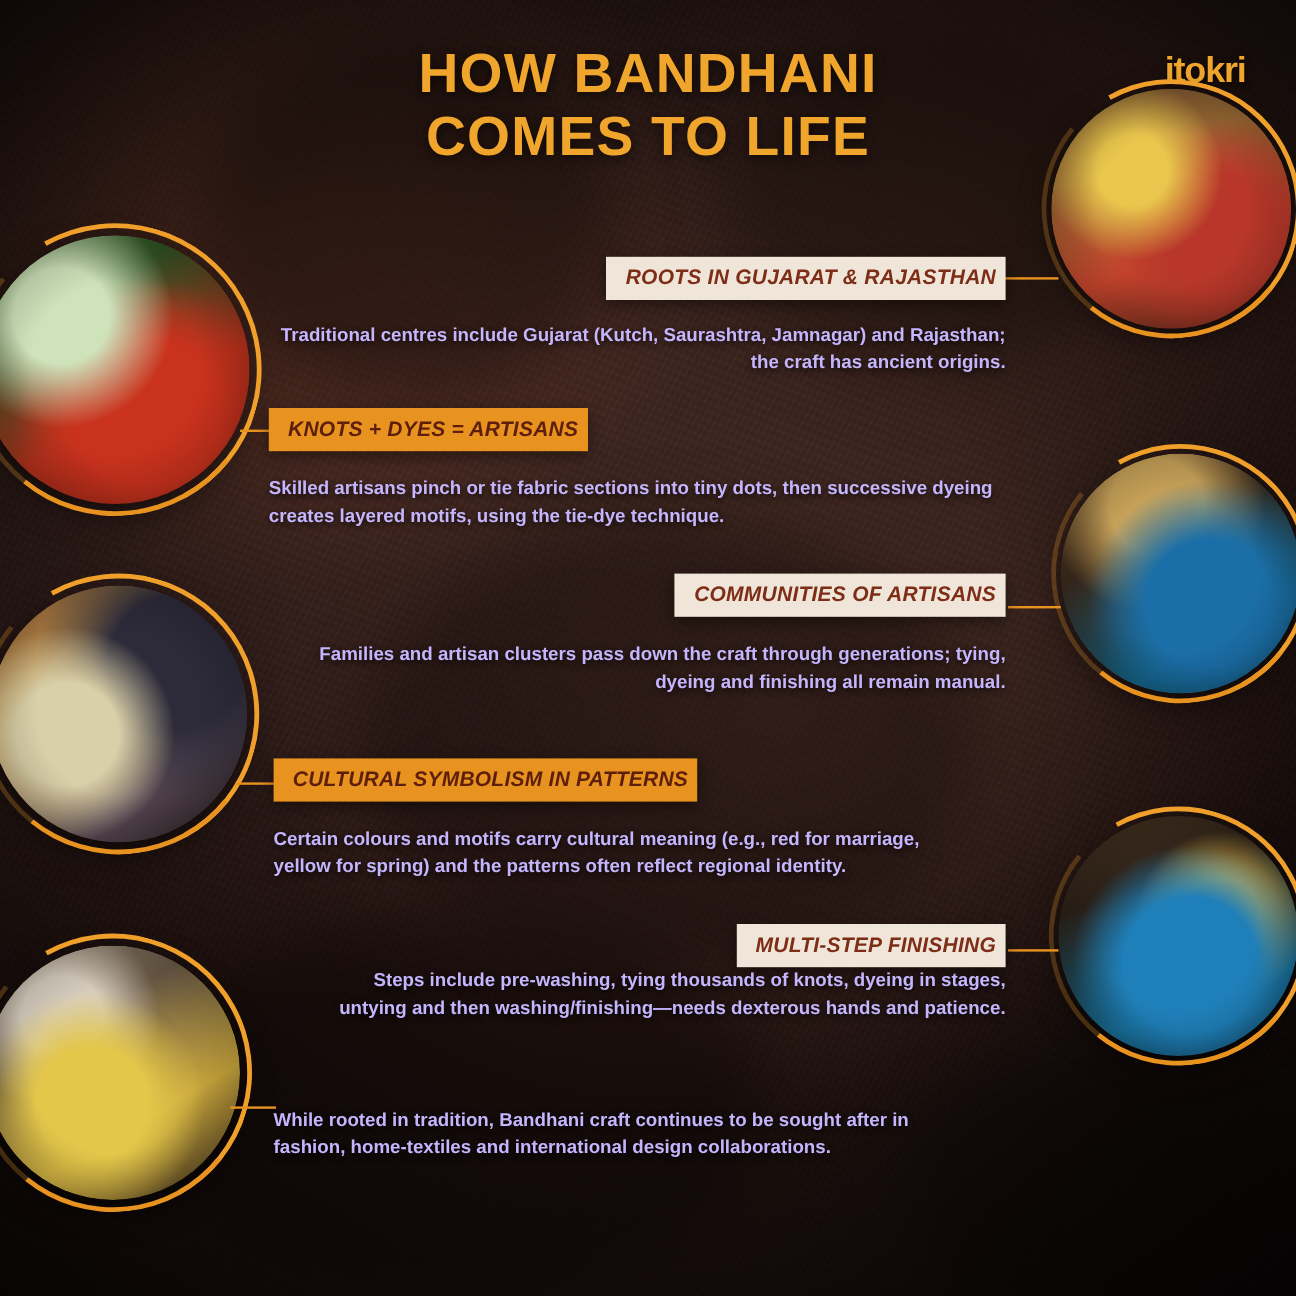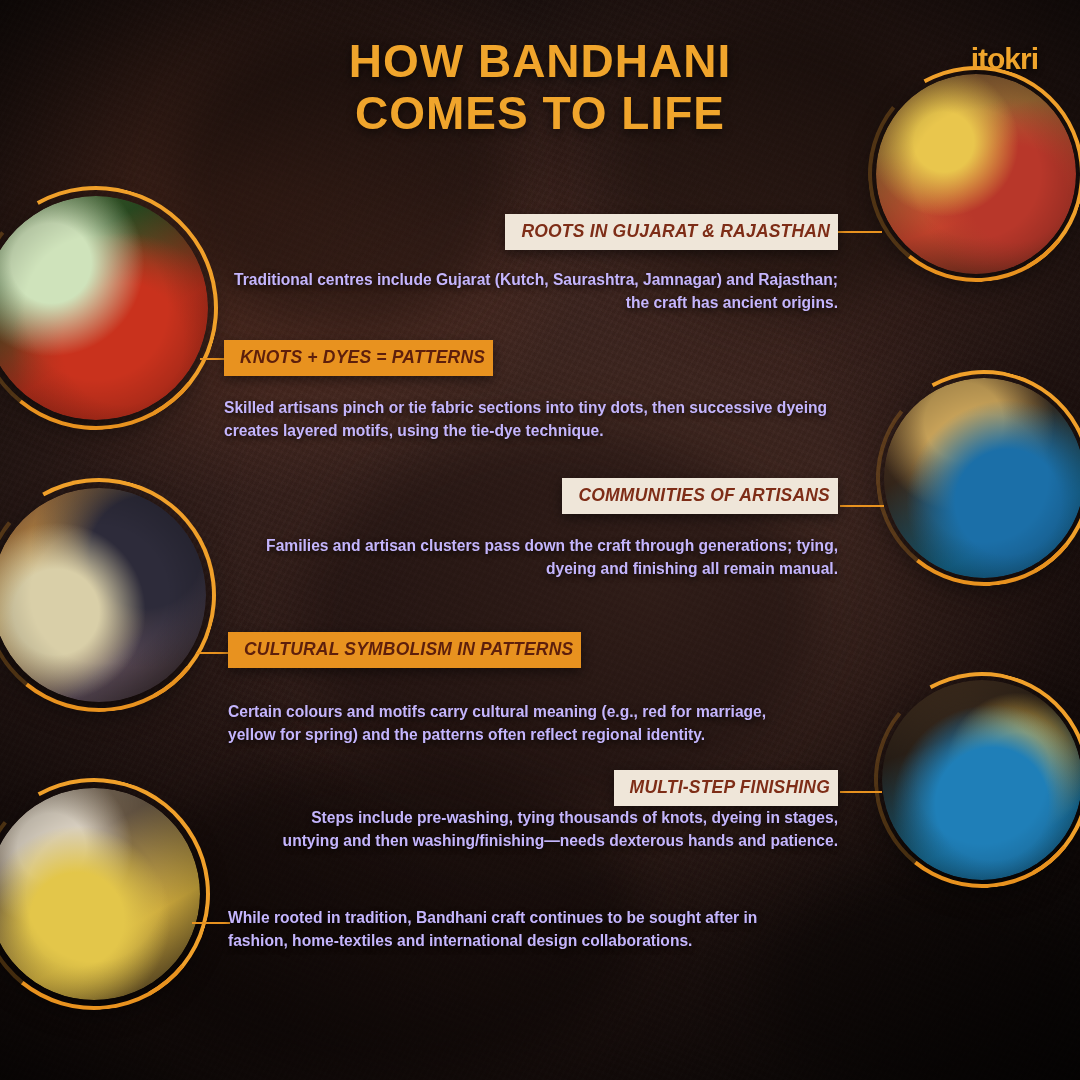--- a/index.html
+++ b/index.html
@@ -255,43 +255,43 @@
 
   <div class="block" style="left:220px; top:214px; width:618px;">
     <div class="ta-right">
       <span class="tag cream">ROOTS IN GUJARAT &amp; RAJASTHAN</span>
     </div>
     <div class="body ta-right" style="margin-top:18px; margin-left:auto;">Traditional centres include Gujarat (Kutch, Saurashtra, Jamnagar) and Rajasthan; the craft has ancient origins.</div>
   </div>
 
   <div class="block" style="left:224px; top:340px; width:620px;">
     <div class="ta-left">
-      <span class="tag orange">KNOTS + DYES = PATTERNS</span>
+      <span class="tag orange">KNOTS + DYES = ARTISANS</span>
     </div>
     <div class="body ta-left" style="margin-top:20px; max-width:612px;">Skilled artisans pinch or tie fabric sections into tiny dots, then successive dyeing creates layered motifs, using the tie-dye technique.</div>
   </div>
 
   <div class="block" style="left:220px; top:478px; width:618px;">
     <div class="ta-right">
       <span class="tag cream">COMMUNITIES OF ARTISANS</span>
     </div>
     <div class="body ta-right" style="margin-top:20px; margin-left:auto;">Families and artisan clusters pass down the craft through generations; tying, dyeing and finishing all remain manual.</div>
   </div>
 
   <div class="block" style="left:228px; top:632px; width:620px;">
     <div class="ta-left">
       <span class="tag orange">CULTURAL SYMBOLISM IN PATTERNS</span>
     </div>
-    <div class="body ta-left" style="margin-top:32px; max-width:560px;">Certain colours and motifs carry cultural meaning (e.g., red for marriage, yellow for spring) and the patterns often reflect regional identity.</div>
+    <div class="body ta-left" style="margin-top:20px; max-width:560px;">Certain colours and motifs carry cultural meaning (e.g., red for marriage, yellow for spring) and the patterns often reflect regional identity.</div>
   </div>
 
   <div class="block" style="left:220px; top:770px; width:618px;">
     <div class="ta-right">
       <span class="tag cream">MULTI-STEP FINISHING</span>
     </div>
     <div class="body ta-right" style="margin-left:auto; max-width:560px;">Steps include pre-washing, tying thousands of knots, dyeing in stages, untying and then washing/finishing—needs dexterous hands and patience.</div>
   </div>
 
   <div class="block" style="left:228px; top:902px; width:620px;">
-    <div class="body ta-left" style="margin-top:4px; max-width:556px;">While rooted in tradition, Bandhani craft continues to be sought after in fashion, home-textiles and international design collaborations.</div>
+    <div class="body ta-left" style="margin-top:20px; max-width:556px;">While rooted in tradition, Bandhani craft continues to be sought after in fashion, home-textiles and international design collaborations.</div>
   </div>
 
 </div>
 
 </body></html>

